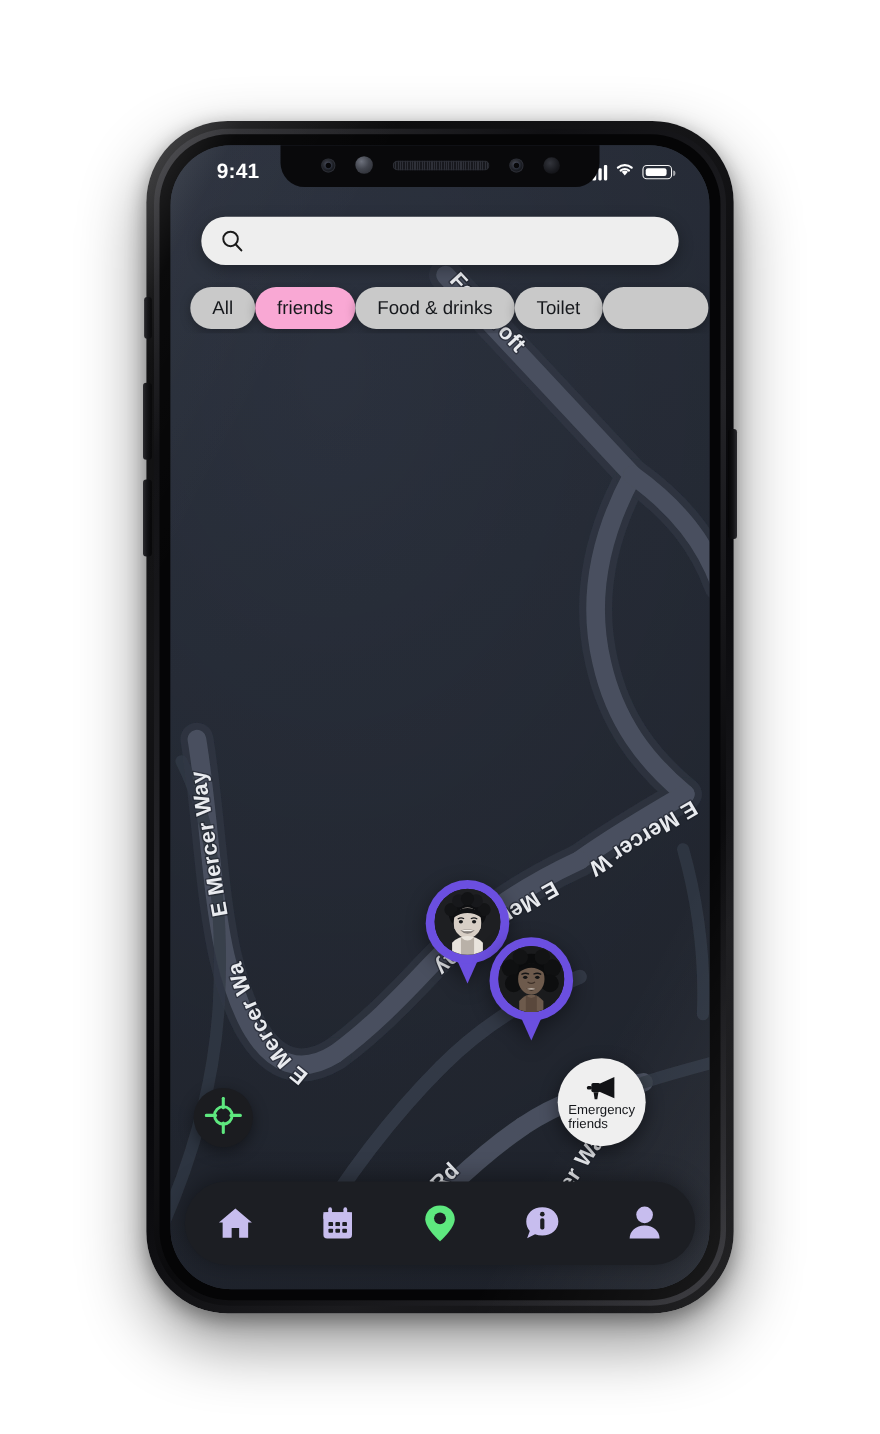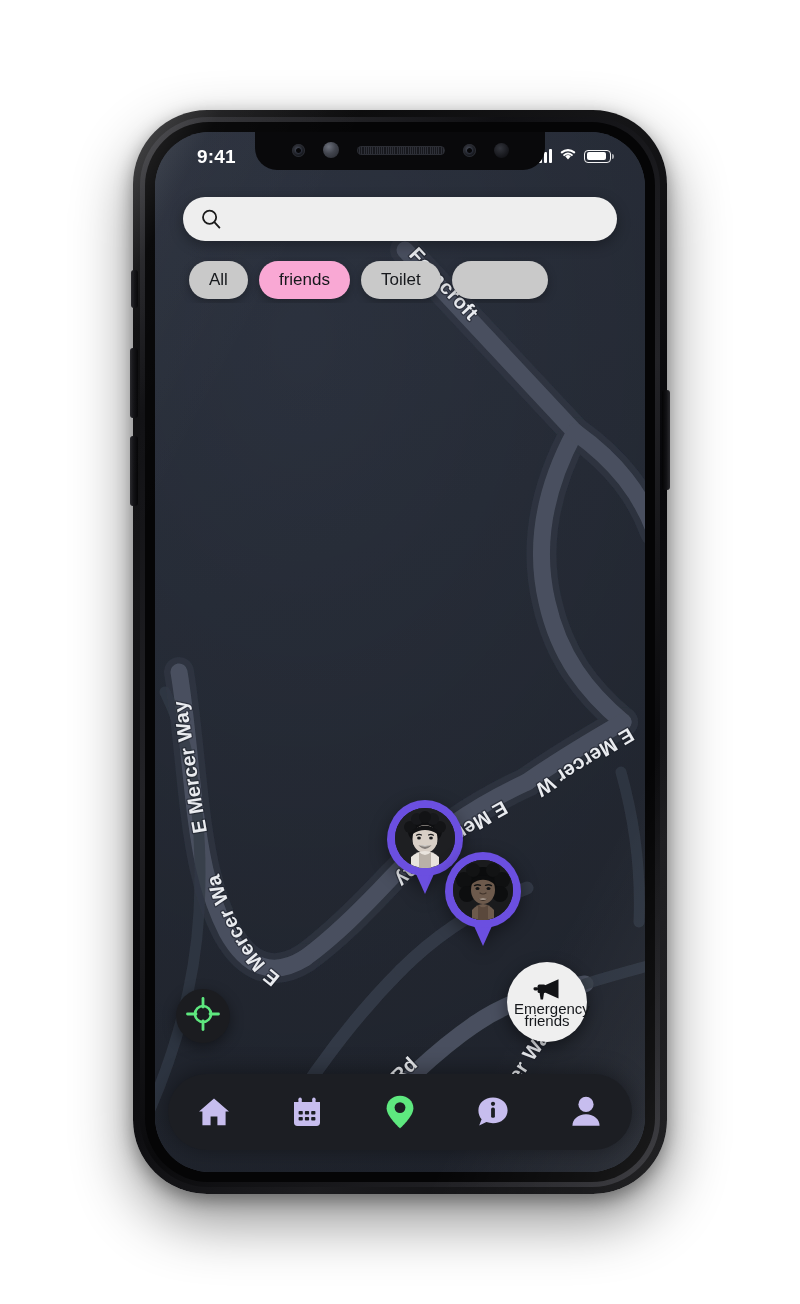--- a/index.html
+++ b/index.html
@@ -225,22 +225,22 @@
 
   
   .chips {
     position: absolute;
     left: 0; top: 125px;
     width: 490px;
     height: 46px;
     z-index: 25;
     display: flex;
     align-items: center;
-    gap: 11px;
-    padding-left: 34px;
+    gap: 0;
+    padding-left: 18px;
     box-sizing: border-box;
     overflow: hidden;
   }
   .chip {
     flex: 0 0 auto;
     height: 38px;
     padding: 0 20px;
     border-radius: 19px;
     background: #c9c9c9;
     color: #16181c;
@@ -315,25 +315,24 @@
     background: #efefef;
     z-index: 20;
     display: flex;
     flex-direction: column;
     align-items: center;
     justify-content: center;
     box-shadow: 0 5px 16px rgba(0,0,0,0.45);
   }
   .emergency-icon { margin-bottom: 2px; display: flex; }
   .emergency-label {
-    font-size: 15px;
+    font-size: 12px;
     line-height: 12px;
     color: #15171b;
     font-weight: 400;
-    text-align: center;
     max-width: 66px;
   }
 
   
   .bottomnav {
     position: absolute;
     left: 13px;
     bottom: 22px;
     width: 464px;
     height: 76px;
@@ -550,20 +549,21 @@
             <circle cx="9.6" cy="9.2" r="6.6" fill="none" stroke="#1b1b1b" stroke-width="1.8"></circle>
             <line x1="14.4" y1="14.2" x2="19.4" y2="19.6" stroke="#1b1b1b" stroke-width="1.9" stroke-linecap="round"></line>
           </svg>
         </span>
         <input class="search-input" type="text" placeholder="" style="">
       </div>
 
       <div class="chips">
         <div class="chip">All</div>
         <div class="chip active">friends</div>
+        <div class="chip">Food &amp; drinks</div>
         <div class="chip">Toilet</div>
         <div class="chip" style="min-width:56px"></div>
       </div>
 
       <div class="statusbar">
         <div class="status-time">9:41</div>
         <div class="status-icons">
           <span class="sig">
               <i></i>
               <i></i>

